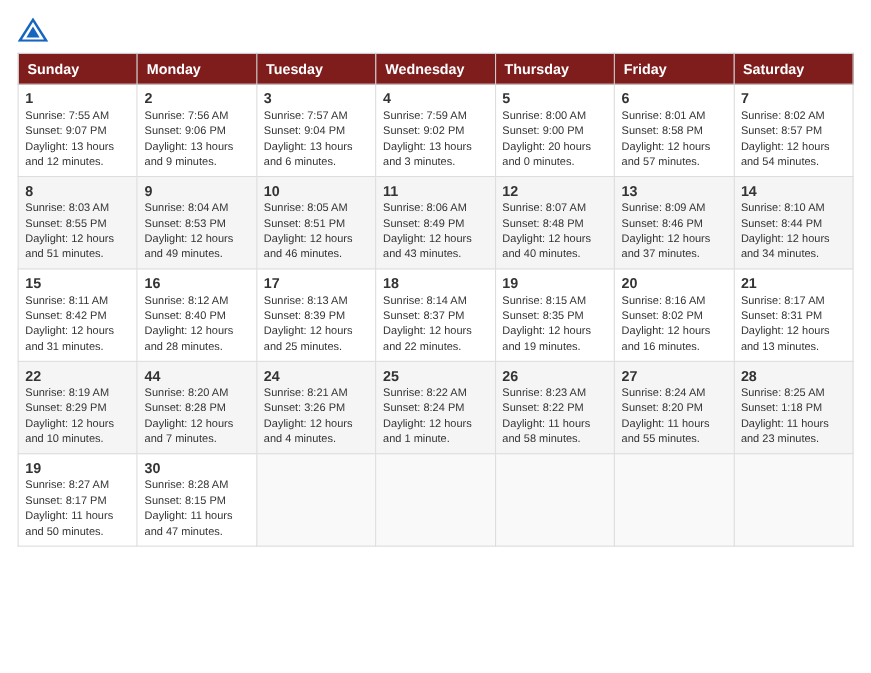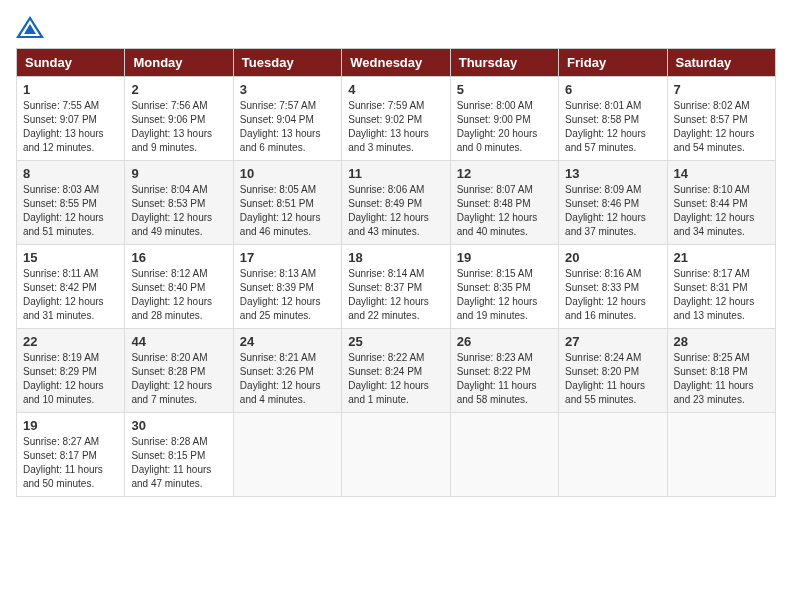--- a/index.html
+++ b/index.html
@@ -265,21 +265,21 @@
           <div class="day-info">
             <span>Sunrise: 8:15 AM</span><br>
             <span>Sunset: 8:35 PM</span><br>
             <span>Daylight: 12 hours and 19 minutes.</span>
           </div>
         </td>
         <td>
           <span class="day-number">20</span>
           <div class="day-info">
             <span>Sunrise: 8:16 AM</span><br>
-            <span>Sunset: 8:33 PM</span><br>
+            <span>Sunset: 8:02 PM</span><br>
             <span>Daylight: 12 hours and 16 minutes.</span>
           </div>
         </td>
         <td>
           <span class="day-number">21</span>
           <div class="day-info">
             <span>Sunrise: 8:17 AM</span><br>
             <span>Sunset: 8:31 PM</span><br>
             <span>Daylight: 12 hours and 13 minutes.</span>
           </div>
@@ -331,21 +331,21 @@
           <div class="day-info">
             <span>Sunrise: 8:24 AM</span><br>
             <span>Sunset: 8:20 PM</span><br>
             <span>Daylight: 11 hours and 55 minutes.</span>
           </div>
         </td>
         <td>
           <span class="day-number">28</span>
           <div class="day-info">
             <span>Sunrise: 8:25 AM</span><br>
-            <span>Sunset: 8:18 PM</span><br>
+            <span>Sunset: 1:18 PM</span><br>
             <span>Daylight: 11 hours and 23 minutes.</span>
           </div>
         </td>
       </tr>
       <tr>
         <td>
           <span class="day-number">19</span>
           <div class="day-info">
             <span>Sunrise: 8:27 AM</span><br>
             <span>Sunset: 8:17 PM</span><br>

